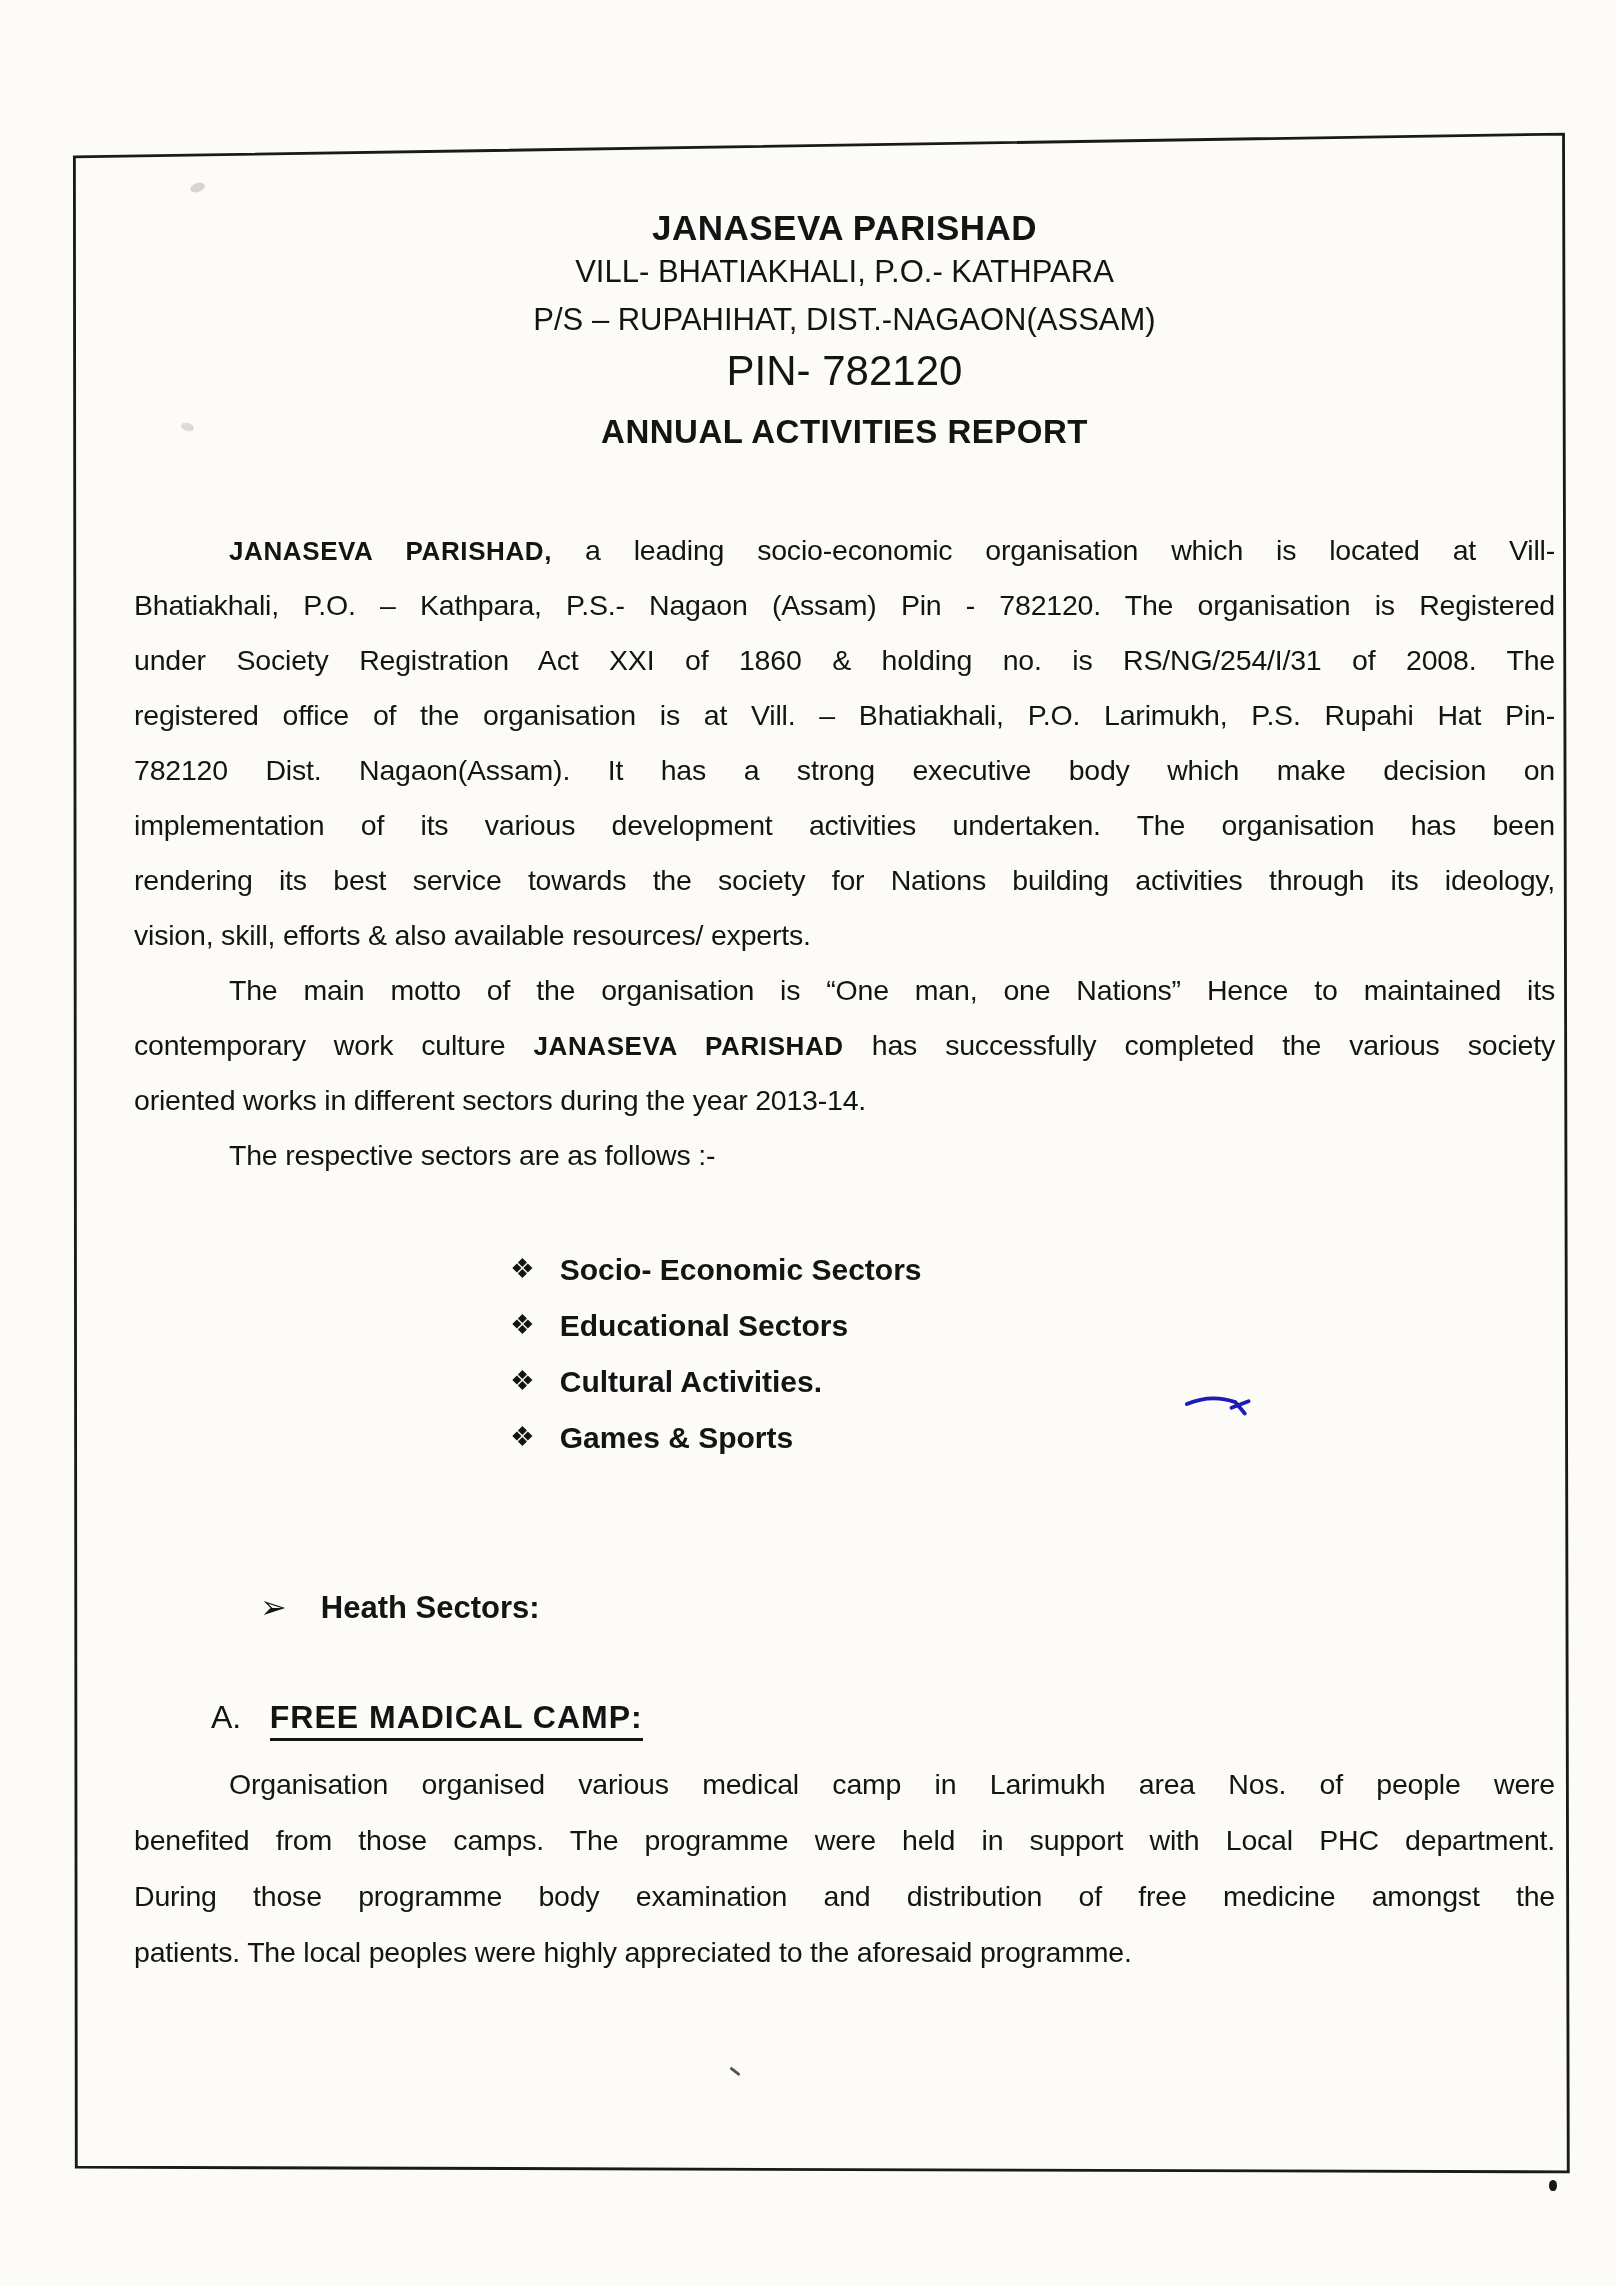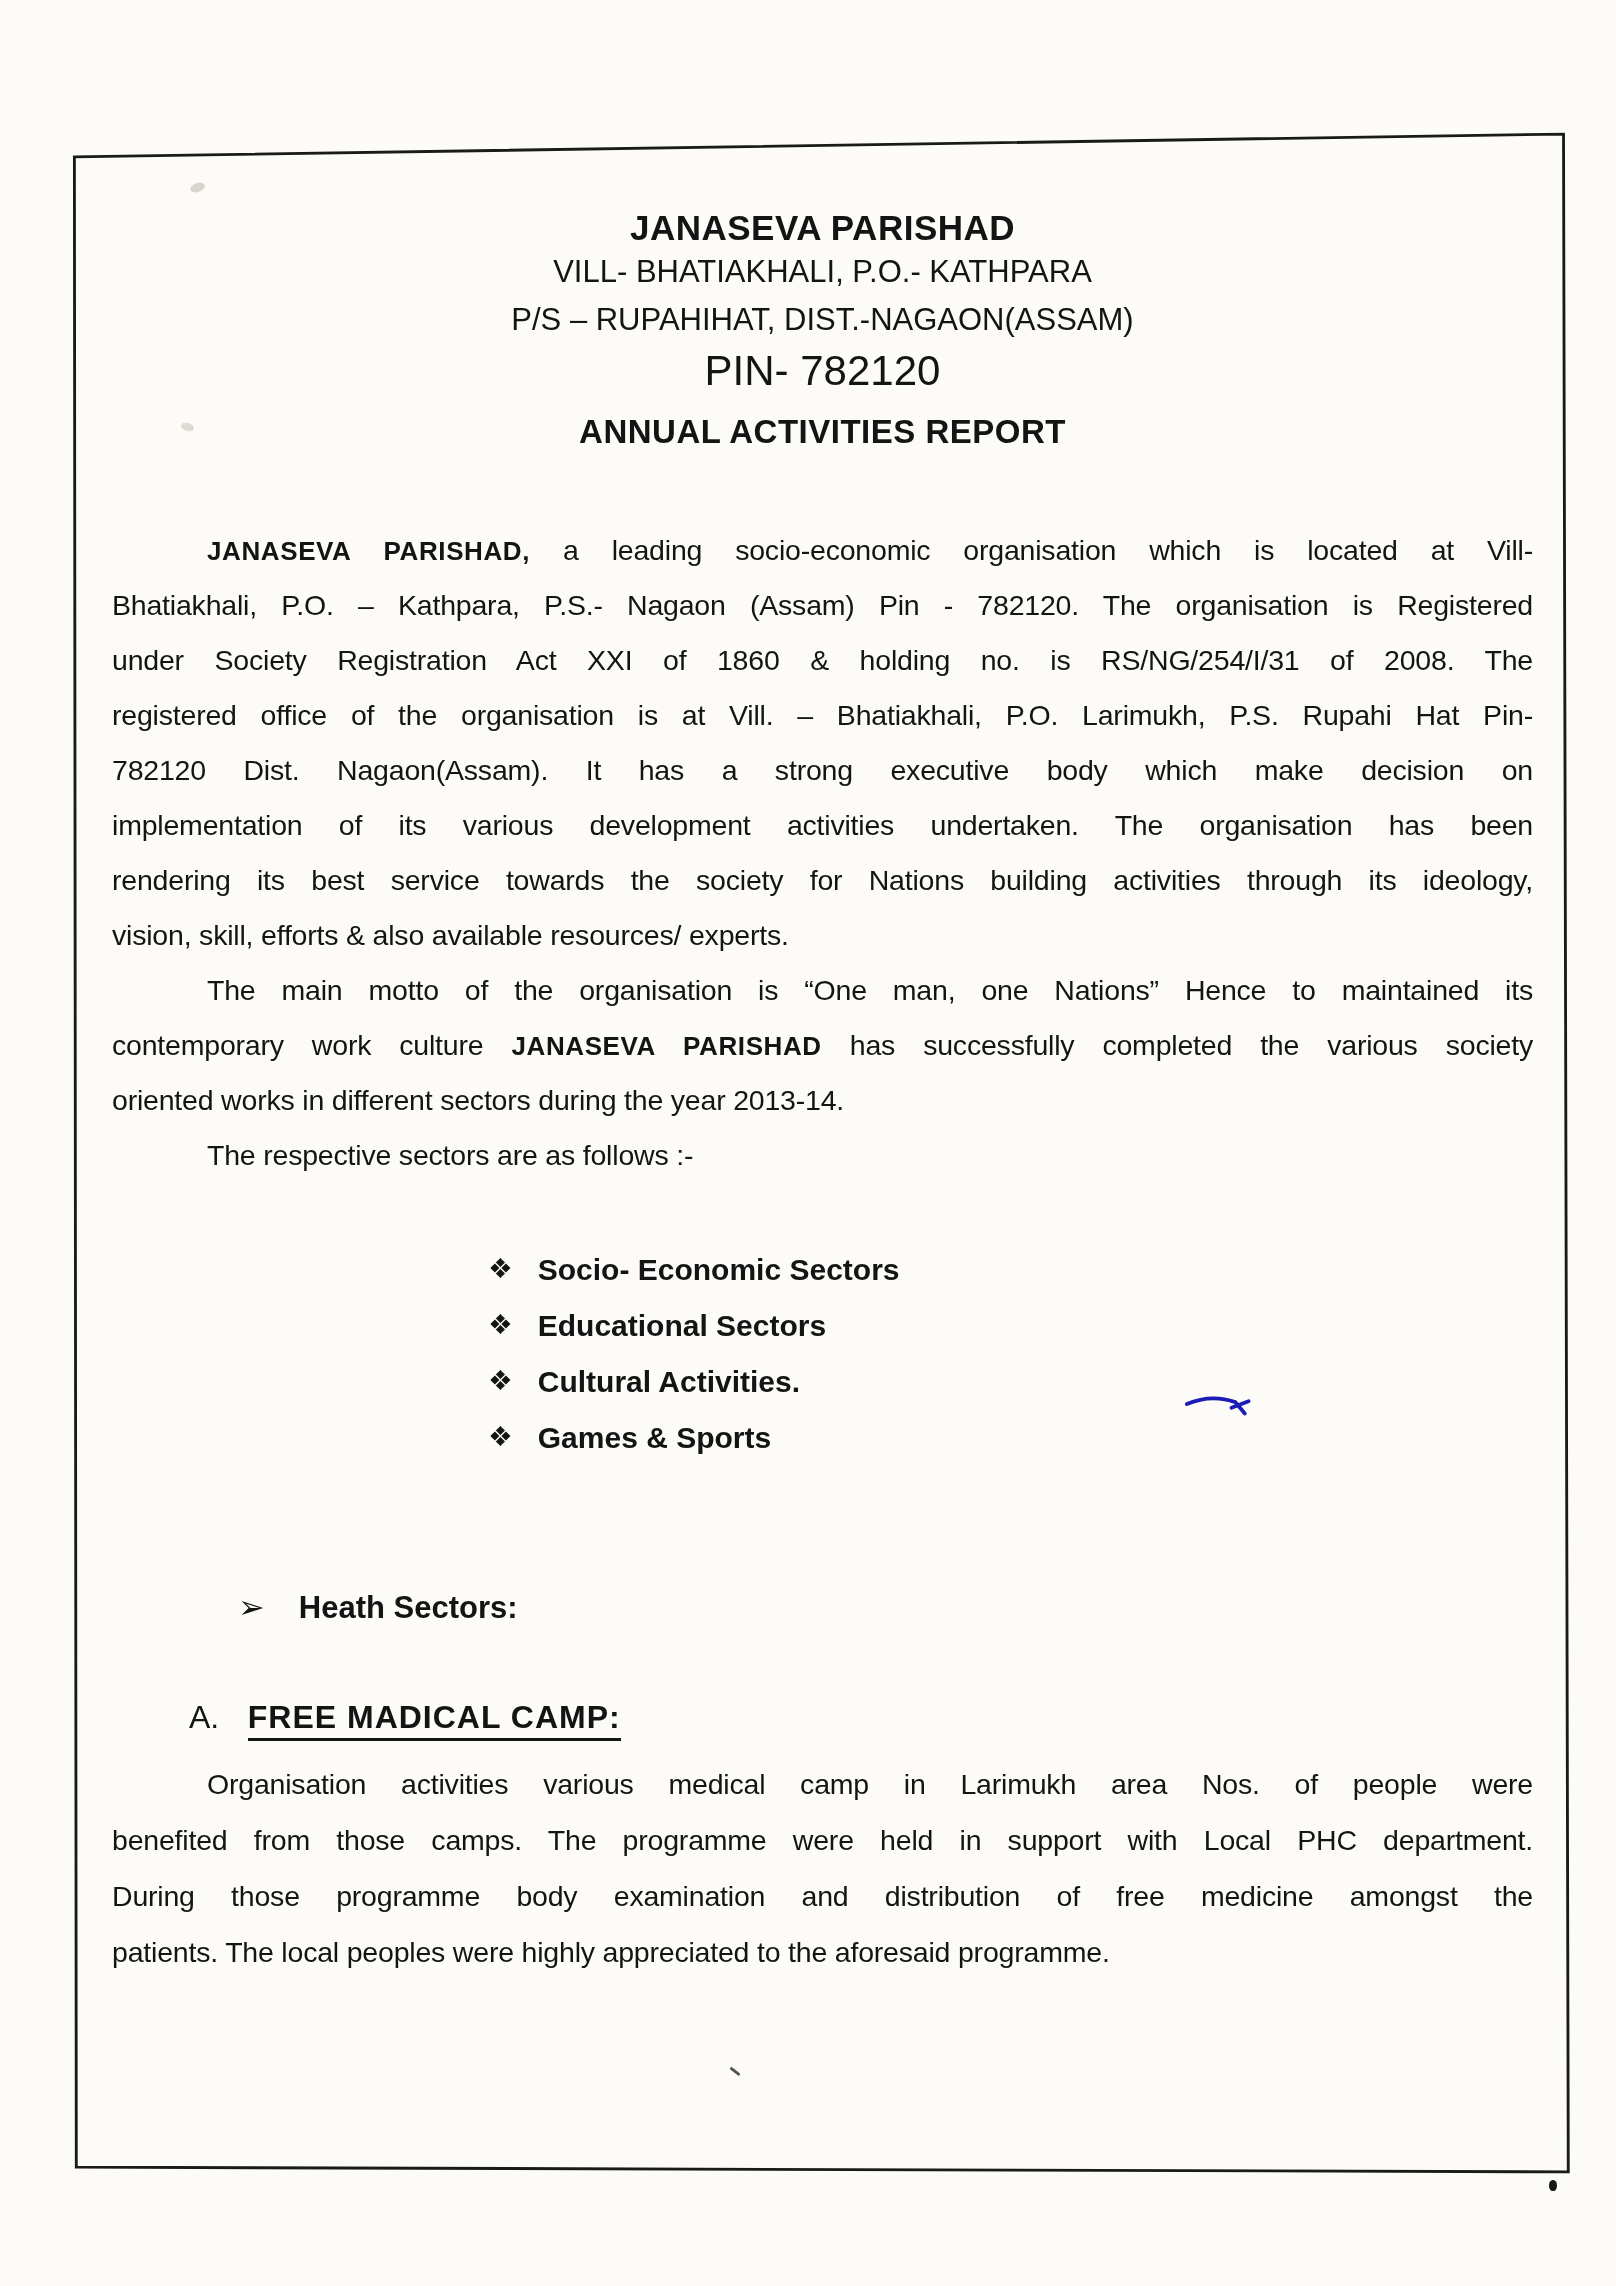--- a/index.html
+++ b/index.html
@@ -5,21 +5,21 @@
   html,body{margin:0;padding:0;}
   body{
     width:1617px;height:2286px;
     background:#fcfbf8;
     font-family:"Liberation Sans","DejaVu Sans",sans-serif;
     color:#141414;
     position:relative;
     overflow:hidden;
   }
   #border-svg{position:absolute;left:0;top:0;}
-  .content{position:absolute;left:112px;top:0;width:1421px;}
+  .content{position:absolute;left:134px;top:0;width:1421px;}
   .c{text-align:center;}
   .org{font-size:35px;font-weight:bold;letter-spacing:0.5px;margin-top:207px;line-height:42px;}
   .addr1{font-size:31px;line-height:45px;}
   .addr2{font-size:31px;margin-top:2.9px;line-height:46px;}
   .pin{font-size:42px;margin-top:5px;line-height:46px;}
   .rtitle{font-size:33px;font-weight:bold;margin-top:15px;line-height:45px;letter-spacing:0.5px;}
   .period{font-size:31px;margin-top:8.6px;line-height:45px;text-decoration:underline;text-underline-offset:6.7px;text-decoration-thickness:2.9px;}
   .body-text{font-size:28.5px;line-height:55px;letter-spacing:-0.2px;}
   .jl{text-align:justify;text-align-last:justify;max-height:55px;overflow:hidden;}
   .ll{text-align:left;}
@@ -84,21 +84,21 @@
     <li class="sector-item"><span class="bullet">❖</span><span>Educational Sectors</span></li>
     <li class="sector-item"><span class="bullet">❖</span><span>Cultural Activities.</span></li>
     <li class="sector-item"><span class="bullet">❖</span><span>Games &amp; Sports</span></li>
   </ul>
 
   <div class="heath"><span class="arrow">➢</span><span>Heath Sectors:</span></div>
 
   <div class="camp"><span class="camp-letter">A.</span><span class="camp-label">FREE MADICAL CAMP:</span></div>
 
   <div class="body-text p3">
-    <div class="jl ind">Organisation activities various medical camp in Larimukh area Nos. of people were</div>
+    <div class="jl ind">Organisation organised various medical camp in Larimukh area Nos. of people were</div>
     <div class="jl">benefited from those camps. The programme were held in support with Local PHC department.</div>
     <div class="jl">During those programme body examination and distribution of free medicine amongst the</div>
     <div class="ll">patients. The local peoples were highly appreciated to the aforesaid programme.</div>
   </div>
 
 </div>
 
 <svg class="ink-blue" width="80" height="38" viewBox="0 0 84 40">
   <path d="M5 20 C 24 12, 42 13, 56 18 L 66 30 M 52 24 L 70 17" stroke="#1b1bb5" stroke-width="4" fill="none" stroke-linecap="round"></path>
 </svg>

